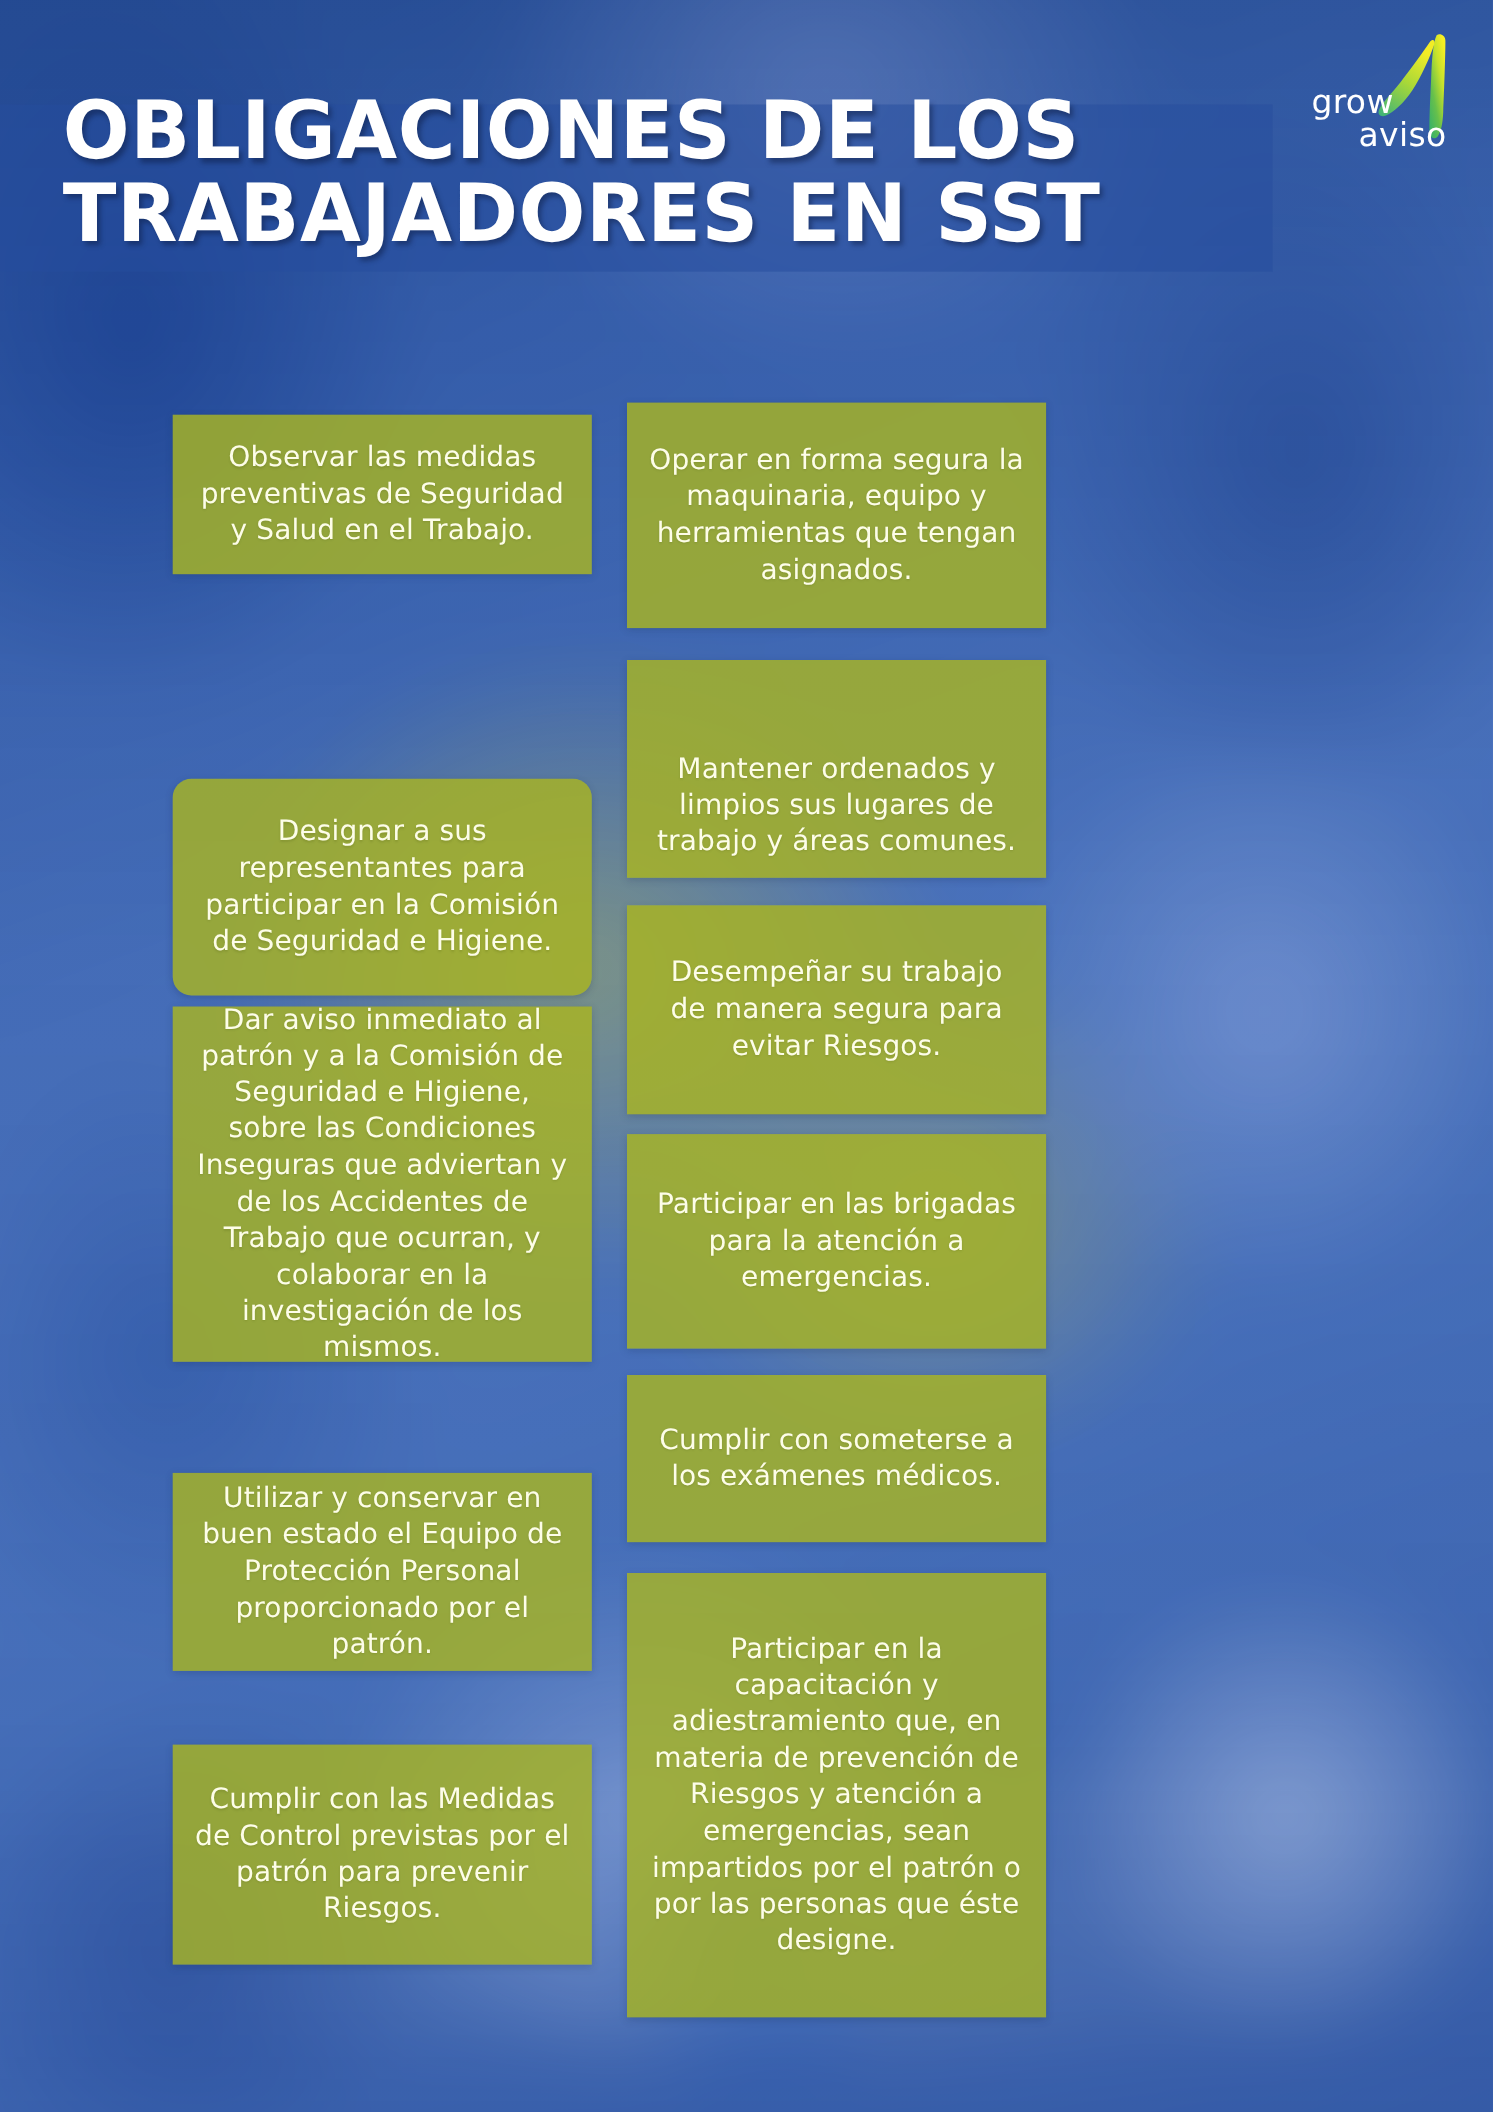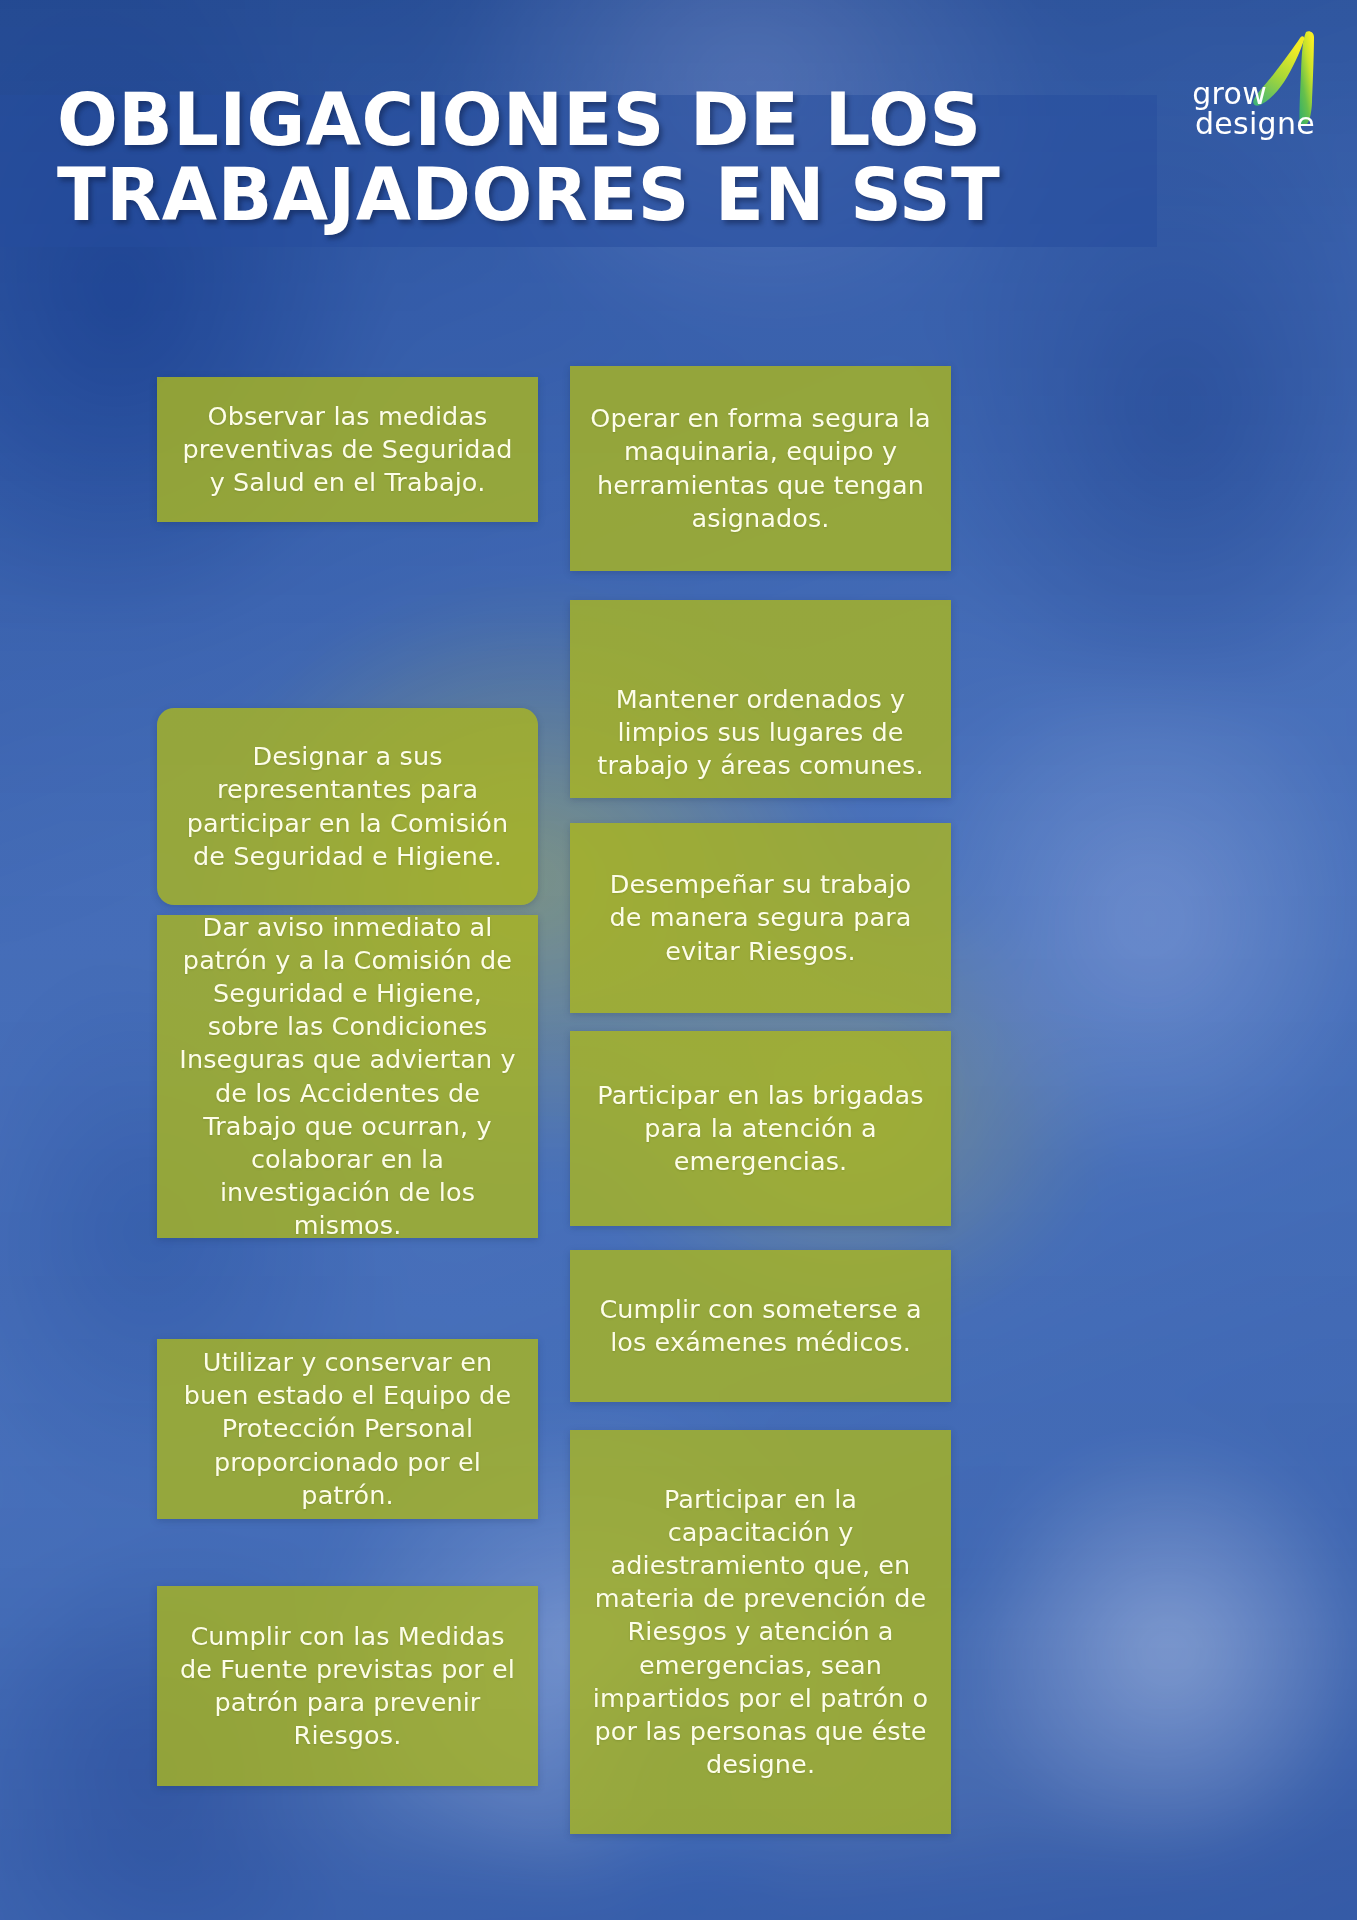--- a/index.html
+++ b/index.html
@@ -216,42 +216,42 @@
             <stop offset="0%" stop-color="#3bb27a"></stop>
             <stop offset="55%" stop-color="#a8d838"></stop>
             <stop offset="100%" stop-color="#f2ec26"></stop>
           </linearGradient>
         </defs>
         <path d="M55 4 C58 2 63 4 63 9 C63 22 62 52 61 74 C60.6 84 59 92 56 96 C53.6 99 49.5 98 48.8 94 C48 89 49 66 50 44 C50.7 26 51.6 11 55 4 Z" fill="url(#swoosh)"></path>
         <path d="M53 12 C49 24 41 42 33 54 C25 66 16 74 9 77 C4.5 79 1 76 2.6 72 C4.5 67 13 58 22 47 C32 34 43 19 49 10 C51 7 54 8 53 12 Z" fill="url(#swoosh2)"></path>
       </svg>
       <div class="brand-words">
         <span class="brand-grow">grow</span>
-        <span class="brand-beyond">designe</span>
+        <span class="brand-beyond">aviso</span>
       </div>
     </div>
   </div>
 
   <div class="columns">
 
     <div class="col col-left">
       <div class="card" style="top:365px;height:145px;">
         <p>Observar las medidas preventivas de Seguridad y Salud en el Trabajo.</p>
       </div>
       <div class="card" style="top:696px;height:197px;border-radius:17px;">
         <p>Designar a sus representantes para participar en la Comisión de Seguridad e Higiene.</p>
       </div>
       <div class="card" style="top:903px;height:323px;">
         <p>Dar aviso inmediato al patrón y a la Comisión de Seguridad e Higiene, sobre las Condiciones Inseguras que adviertan y de los Accidentes de Trabajo que ocurran, y colaborar en la investigación de los mismos.</p>
       </div>
       <div class="card" style="top:1327px;height:180px;">
         <p>Utilizar y conservar en buen estado el Equipo de Protección Personal proporcionado por el patrón.</p>
       </div>
       <div class="card" style="top:1574px;height:200px;">
-        <p>Cumplir con las Medidas de Fuente previstas por el patrón para prevenir Riesgos.</p>
+        <p>Cumplir con las Medidas de Control previstas por el patrón para prevenir Riesgos.</p>
       </div>
     </div>
 
     <div class="col col-right">
       <div class="card" style="top:354px;height:205px;">
         <p>Operar en forma segura la maquinaria, equipo y herramientas que tengan asignados.</p>
       </div>
       <div class="card" style="top:588px;height:198px;align-items:flex-end;">
         <p>Mantener ordenados y limpios sus lugares de trabajo y áreas comunes.</p>
       </div>

